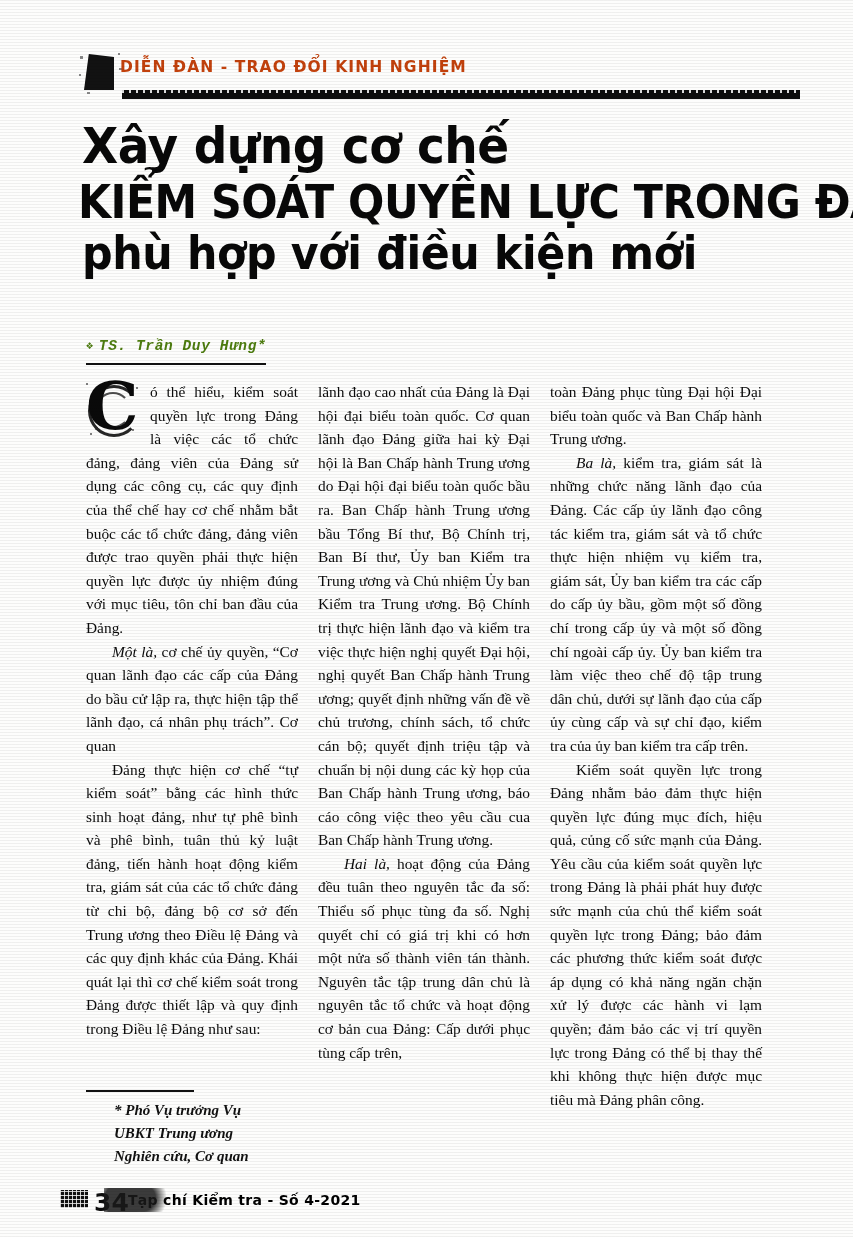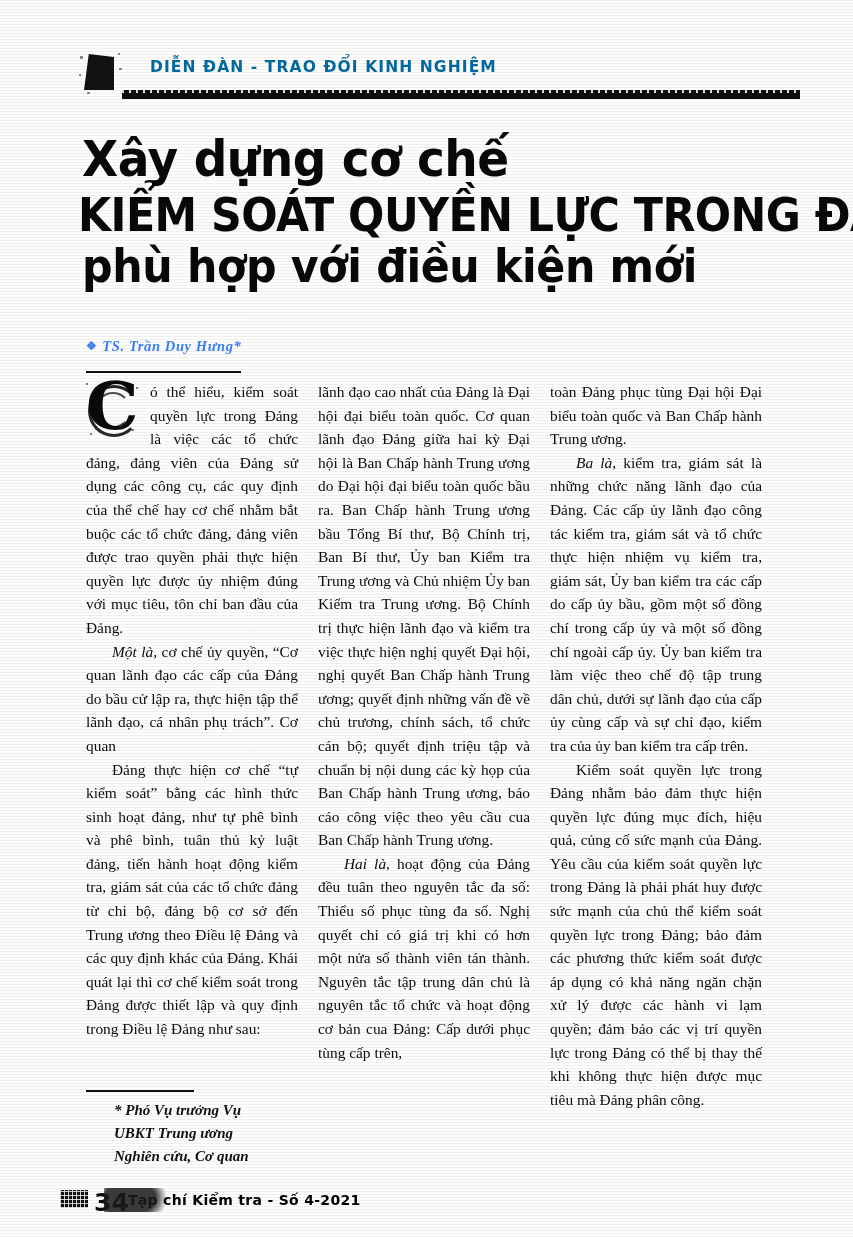--- a/index.html
+++ b/index.html
@@ -56,27 +56,27 @@
     height: 8px;
     background: #121212;
   }
   .rubric-logo .speck {
     position: absolute;
     background: #2a2a2a;
     opacity: .55;
   }
   .rubric-title {
     position: absolute;
-    left: 72px;
+    left: 42px;
     top: 8px;
     font-family: "DejaVu Sans", sans-serif;
     font-weight: bold;
     font-size: 15.5px;
     letter-spacing: 1.1px;
-    color: #0369a1;
+    color: #c2410c;
     white-space: nowrap;
   }
   .rubric-rule {
     position: absolute;
     left: 44px;
     top: 40px;
     width: 678px;
     height: 9px;
     background: #0d0d0d;
   }
@@ -87,21 +87,21 @@
     background:
       repeating-linear-gradient(90deg,
         rgba(255,255,255,.85) 0px, rgba(255,255,255,.85) 2px,
         rgba(255,255,255,0) 2px, rgba(255,255,255,0) 7px);
   }
 
   
   .headline {
     position: absolute;
     left: 78px;
-    top: 136px;
+    top: 123px;
     width: 722px;
   }
   .headline .hl {
     font-family: "DejaVu Sans", sans-serif;
     font-weight: bold;
     color: #080808;
     line-height: 0.95;
     white-space: nowrap;
     transform-origin: left top;
   }
@@ -123,28 +123,28 @@
     transform: scaleX(0.93);
     margin-top: 8px;
     margin-left: 4px;
   }
 
   
   .byline {
     position: absolute;
     left: 86px;
     top: 338px;
-    font-family: Liberation Serif, serif;
+    font-family: Liberation Mono, monospace;
     font-weight: bold;
     font-style: italic;
     font-size: 14.5px;
     letter-spacing: .6px;
-    color: #3b82f6;
+    color: #4d7c0f;
     border-bottom: 2px solid #111;
-    padding-bottom: 16px;
+    padding-bottom: 9px;
   }
   .byline .diamond {
     display: inline-block;
     margin-right: 5px;
     font-style: normal;
     font-size: 12px;
     vertical-align: 1px;
   }
 
   

